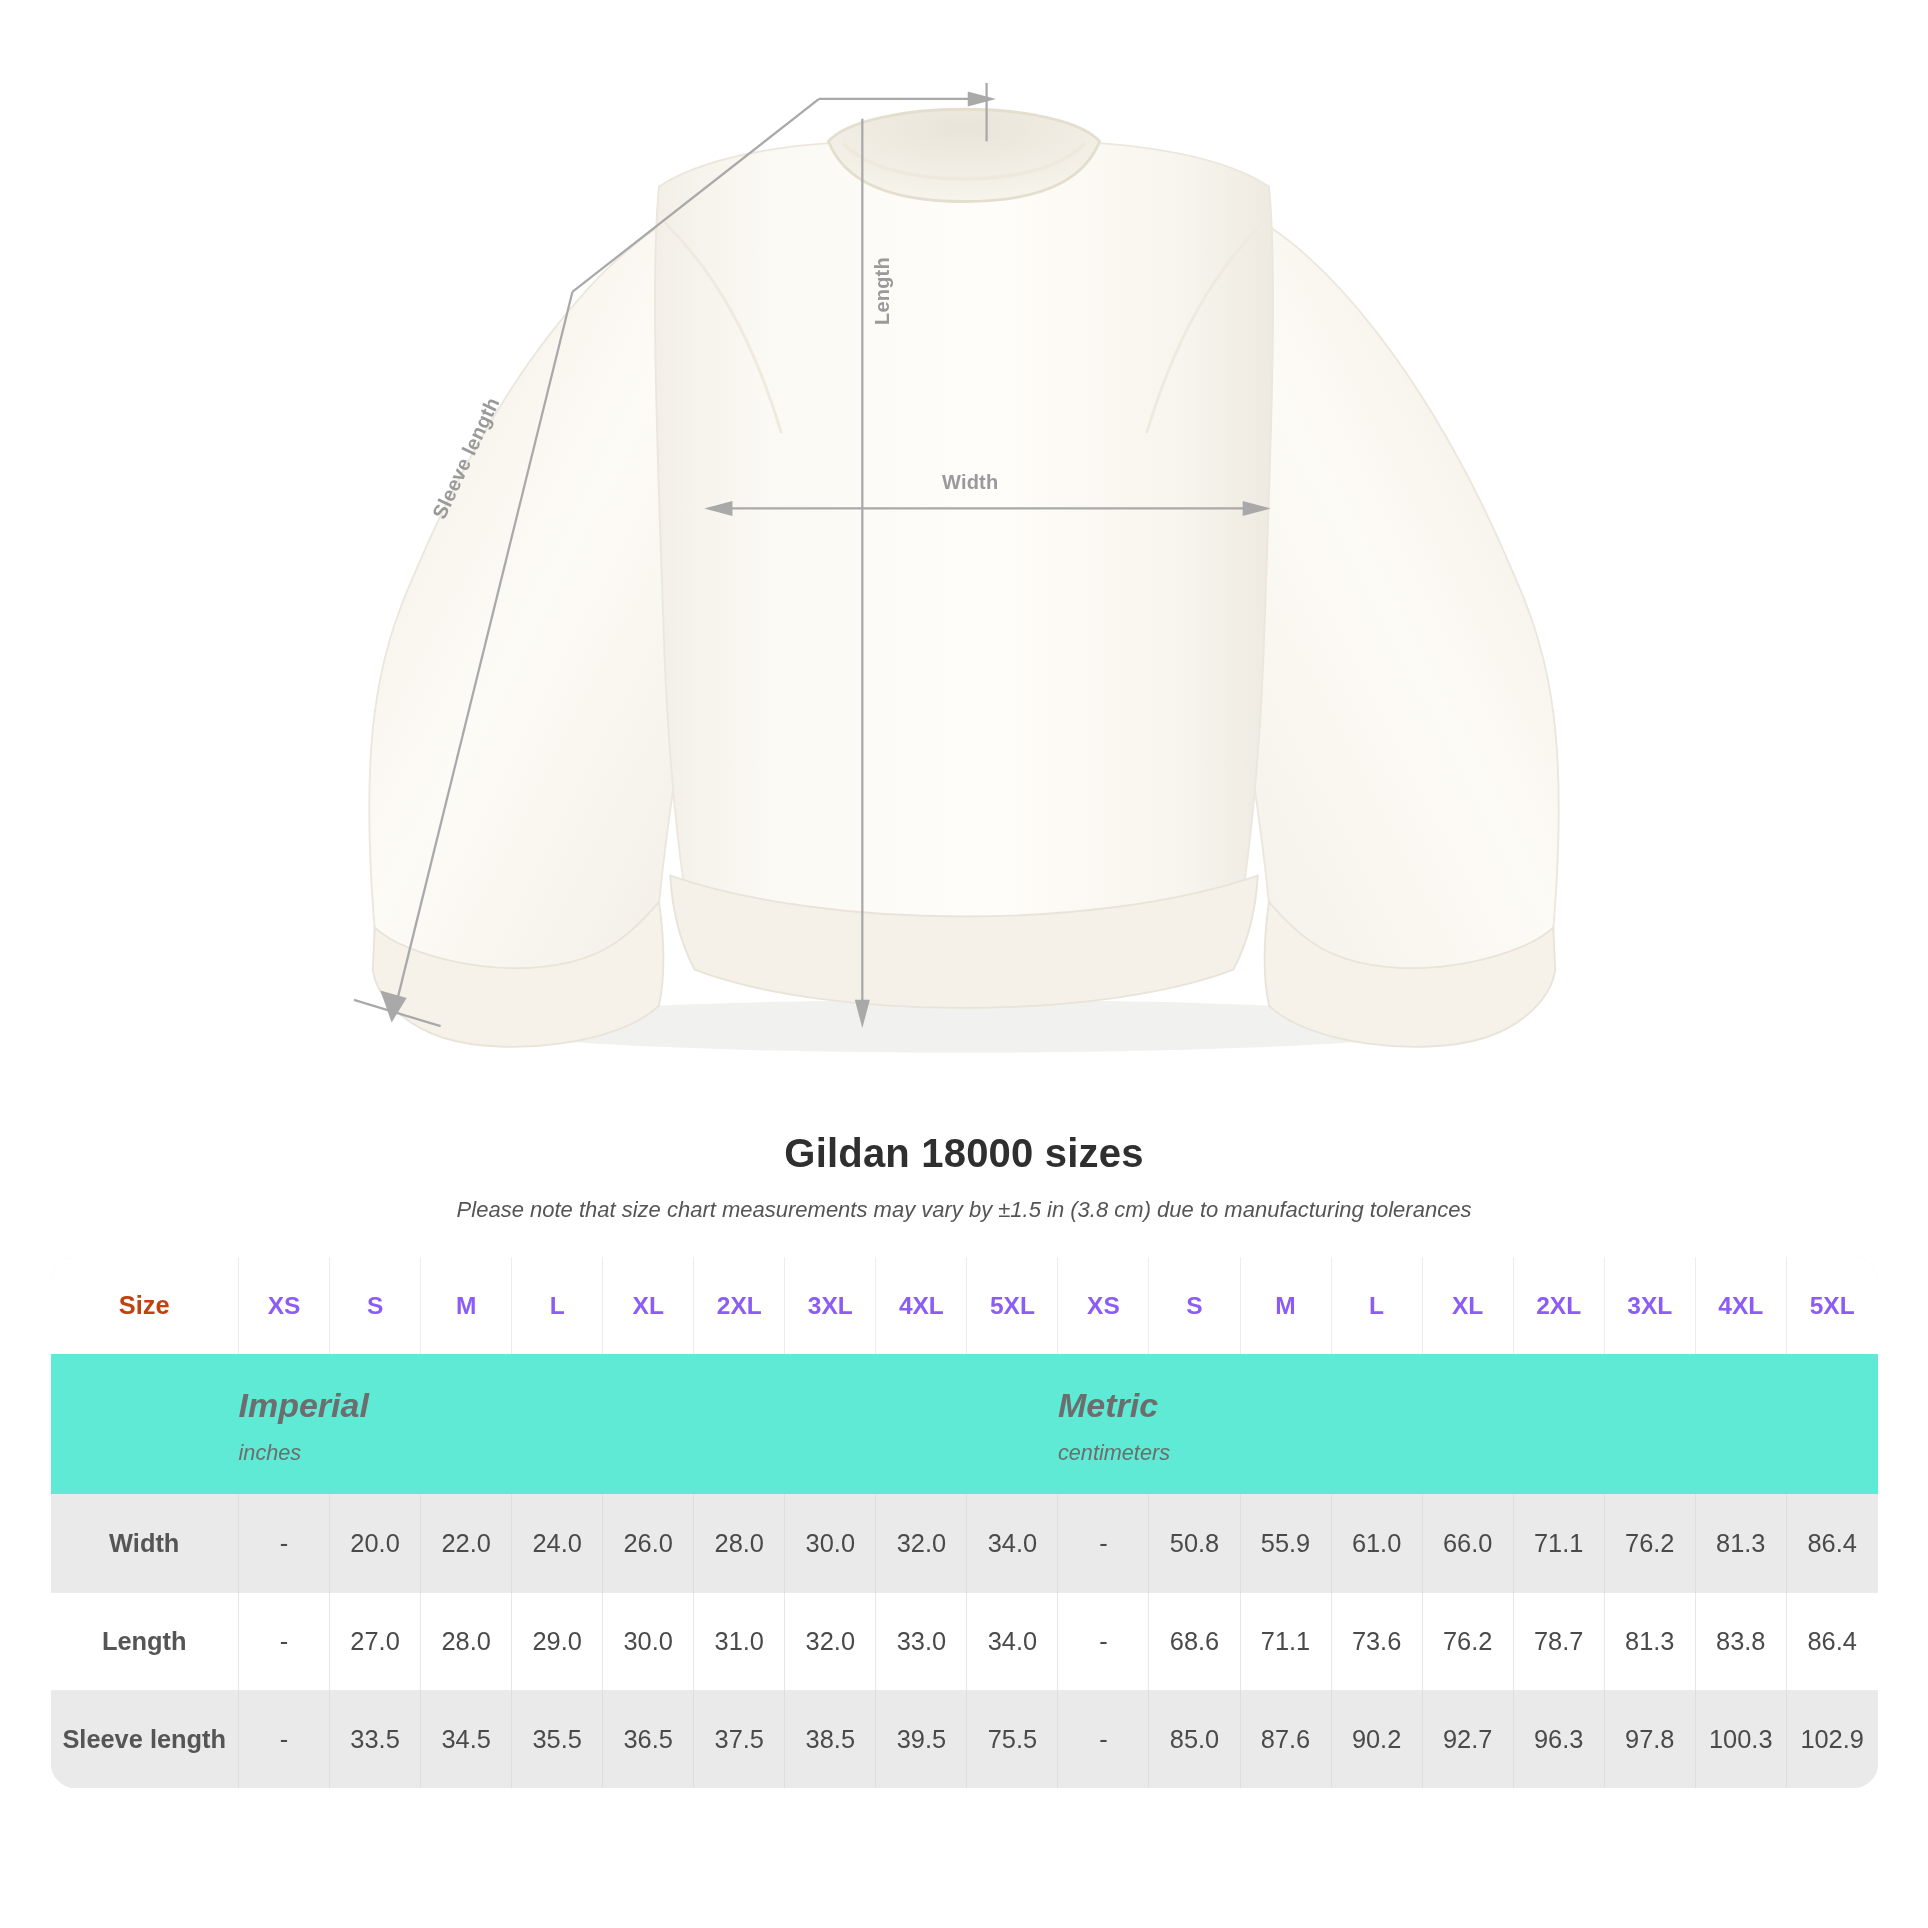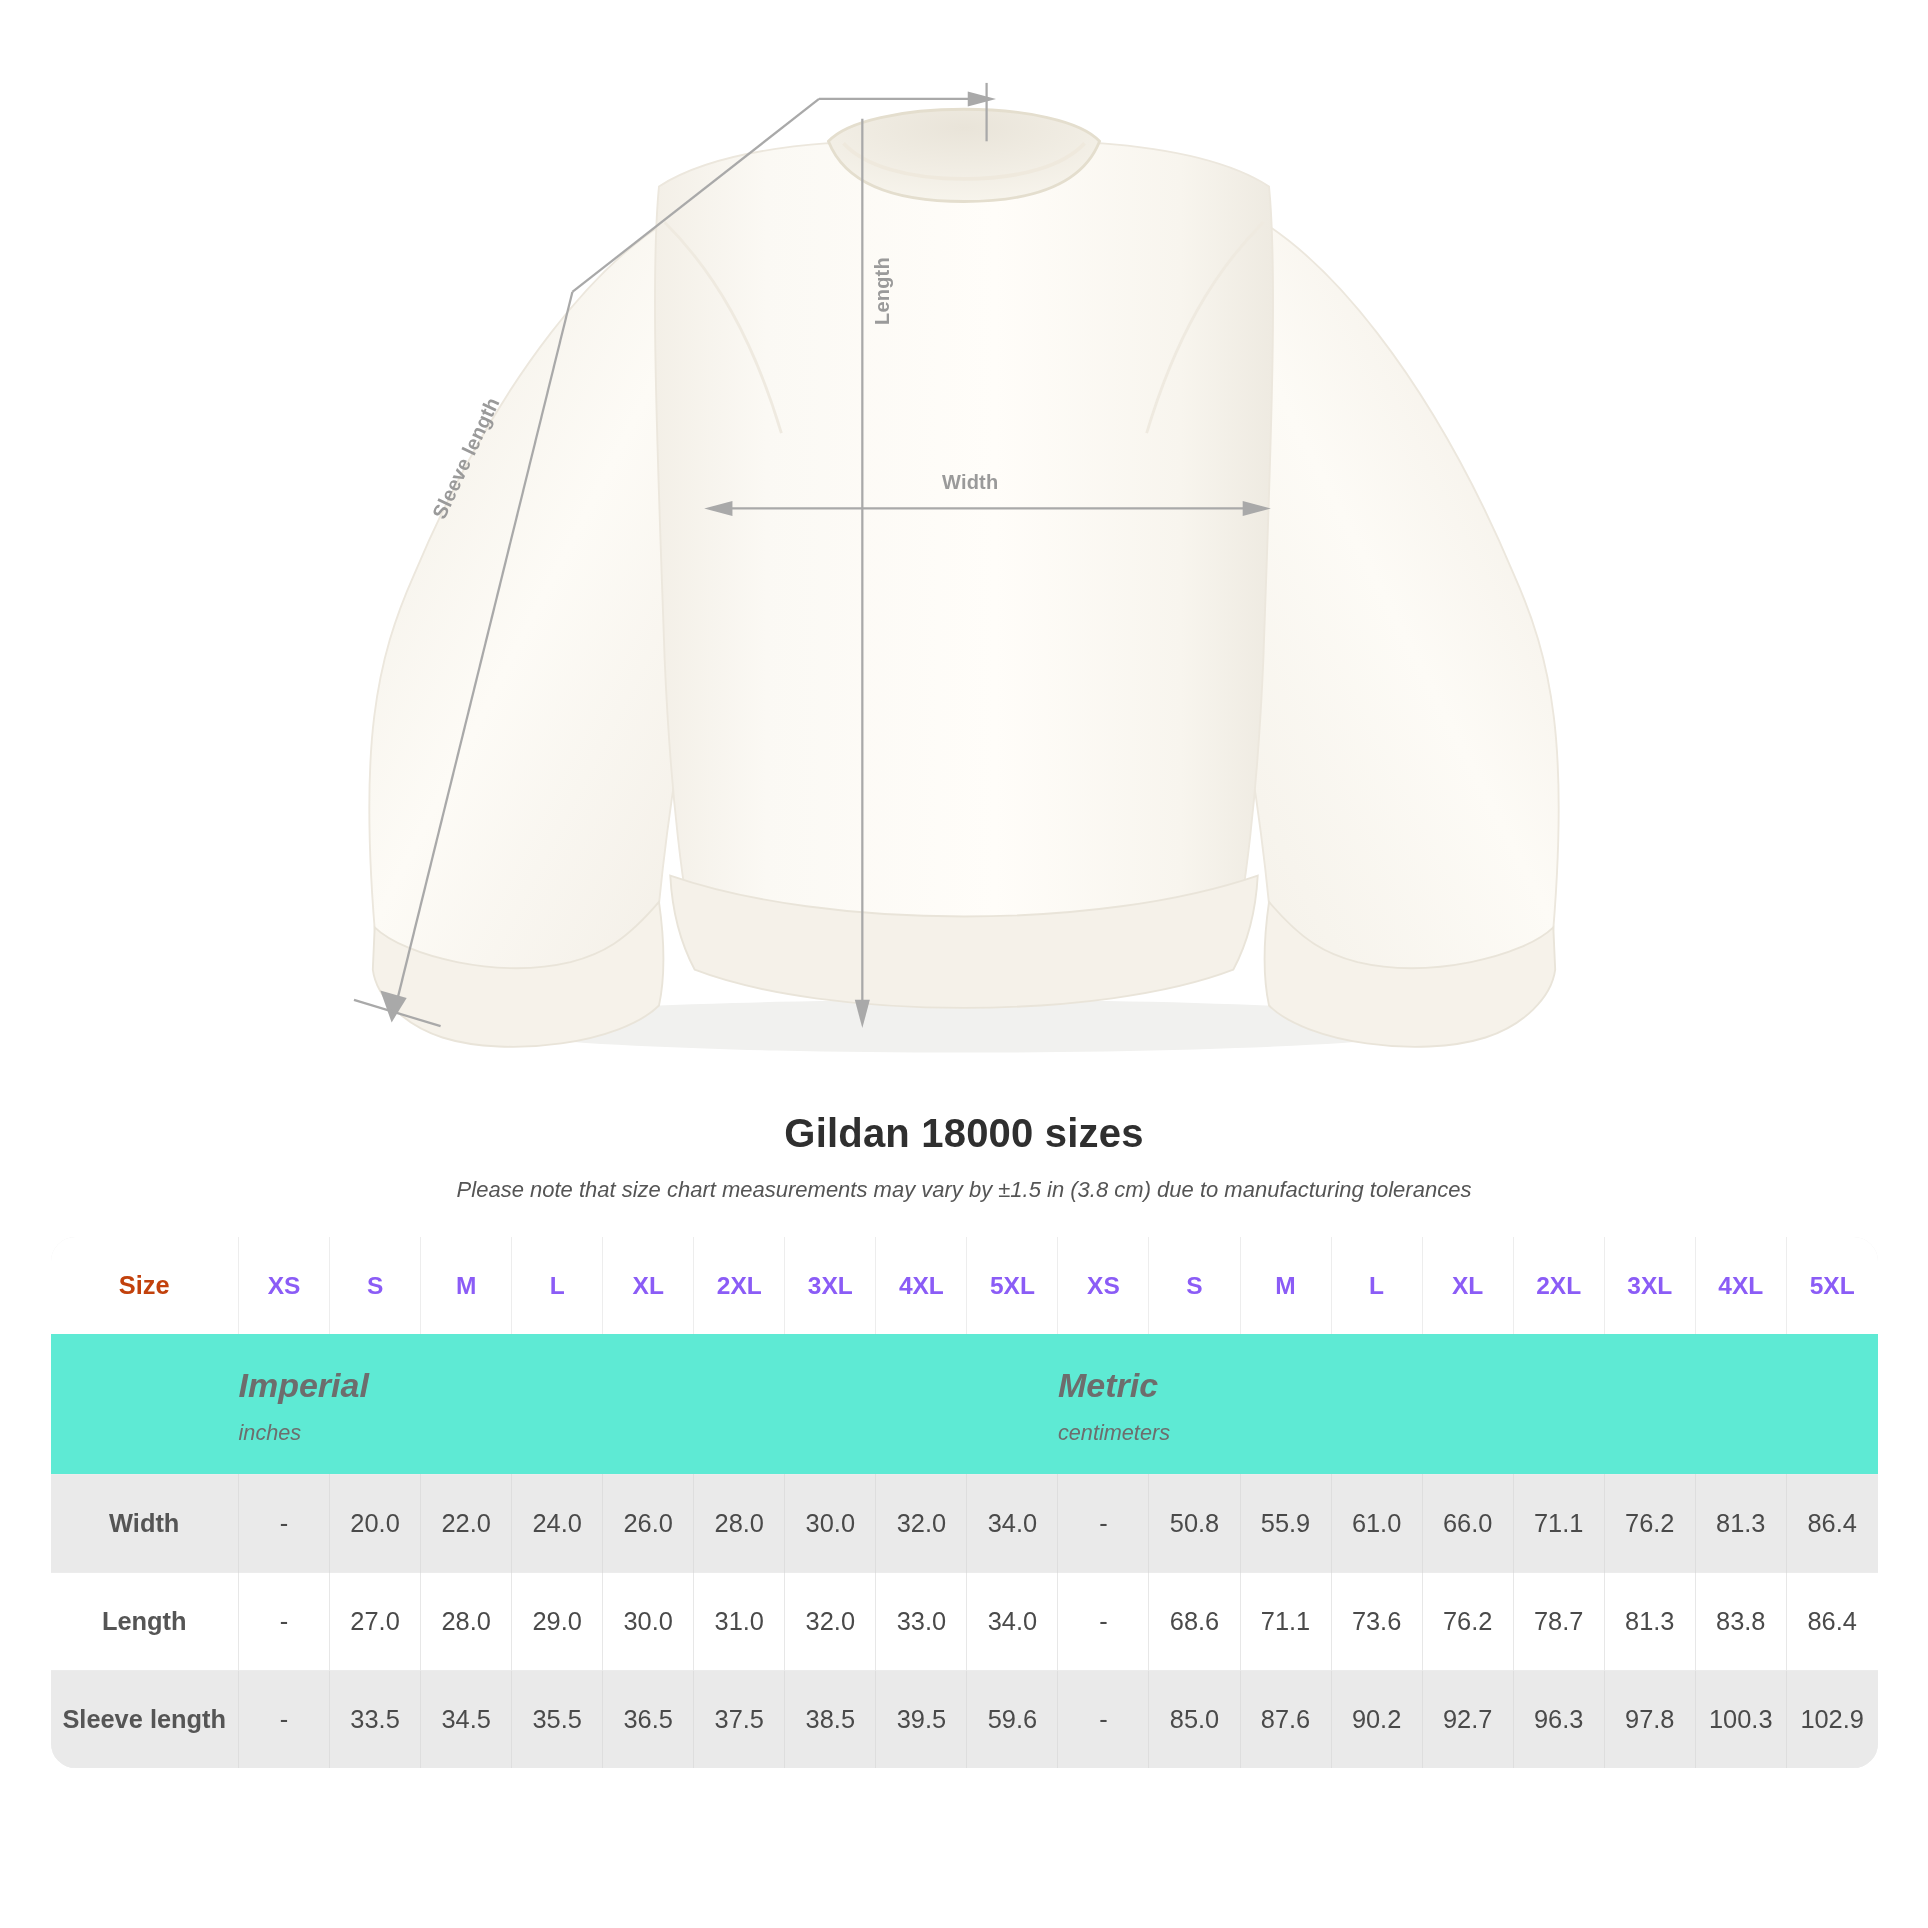--- a/index.html
+++ b/index.html
@@ -29,21 +29,21 @@
     font-weight: bold;
     font-size: 20px;
     letter-spacing: 0.2px;
     white-space: nowrap;
   }
   .lbl-length { left: 871px; top: 325px; transform: rotate(-90deg); transform-origin: left top; }
   .lbl-width  { left: 942px; top: 471px; }
   .lbl-sleeve { left: 428px; top: 513px; transform: rotate(-65deg); transform-origin: left top; }
 
   
-  .title-block { width: 1928px; text-align: center; margin-top: 0; }
+  .title-block { width: 1928px; text-align: center; margin-top: 20px; }
   .chart-title {
     font-size: 40px;
     font-weight: bold;
     color: #2f2f2f;
     letter-spacing: 0.2px;
   }
   .chart-note {
     margin-top: 21px;
     font-size: 22px;
     font-style: italic;
@@ -299,21 +299,21 @@
         <tr class="shade">
           <td class="rowhead">Sleeve length</td>
           <td>-</td>
           <td>33.5</td>
           <td>34.5</td>
           <td>35.5</td>
           <td>36.5</td>
           <td>37.5</td>
           <td>38.5</td>
           <td>39.5</td>
-          <td>59.6</td>
+          <td>75.5</td>
           <td>-</td>
           <td>85.0</td>
           <td>87.6</td>
           <td>90.2</td>
           <td>92.7</td>
           <td>96.3</td>
           <td>97.8</td>
           <td>100.3</td>
           <td>102.9</td>
         </tr>

